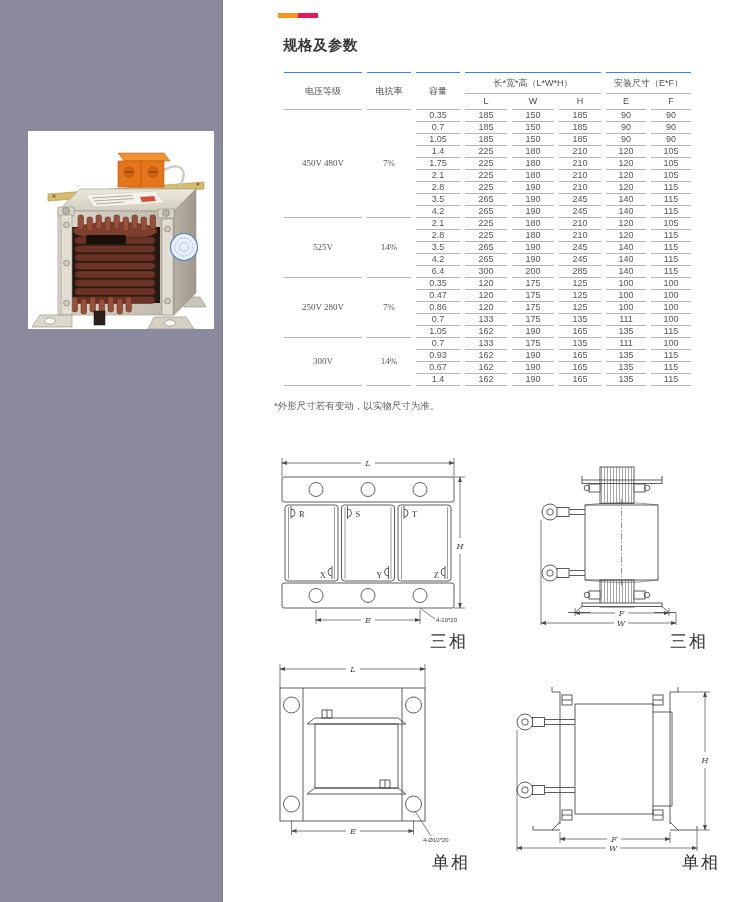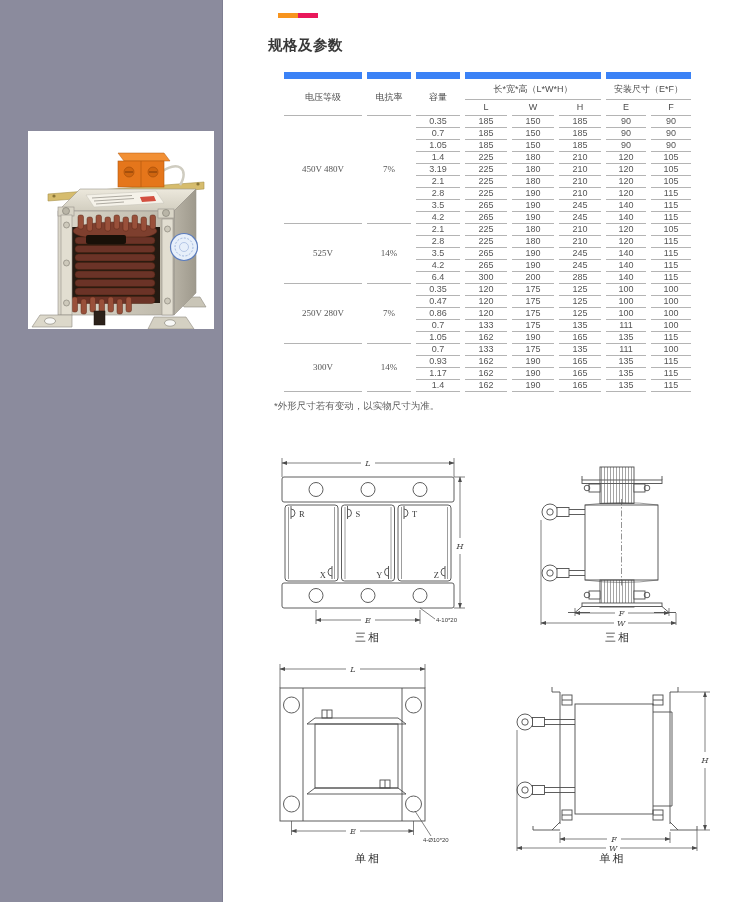--- a/index.html
+++ b/index.html
@@ -9,46 +9,46 @@
 
   
   .photo-panel{left:0;top:0;width:222px;height:902px;border-right:1px solid #7e7e92;}
   .photo-box{left:28px;top:131px;width:186px;height:198px;background:#ffffff;}
 
   
   .dash{left:278px;top:13px;height:5px;display:flex;}
   .dash span{display:block;width:20px;height:5px;}
 
   
-  .title{left:268px;top:36px;font-size:14.5px;font-weight:bold;color:#383838;letter-spacing:.5px;}
+  .title{left:283px;top:36px;font-size:14.5px;font-weight:bold;color:#383838;letter-spacing:.5px;}
 
   
   .tblwrap{left:279px;top:72px;width:440px;}
   table.spec{border-collapse:separate;border-spacing:5px 0;font-size:9px;color:#555;}
   table.spec th{font-weight:normal;color:#4c4c4c;}
   table.spec th,table.spec td{text-align:center;padding:0;border-bottom:1px solid #b4b4b4;
       white-space:nowrap;overflow:hidden;}
-  table.spec thead tr.r1 th{border-top:7px solid #3b82f6;height:20px;line-height:20px;vertical-align:middle;}
+  table.spec thead tr.r1 th{border-top:1px solid #3b82f6;height:20px;line-height:20px;vertical-align:middle;}
   table.spec thead tr.r2 th{height:15px;line-height:15px;}
   table.spec tbody td{height:11px;line-height:11px;}
   table.spec td.grp{vertical-align:middle;font-family:Liberation Serif, serif;}
 
   .note{left:274px;top:400px;font-size:9.5px;color:#5c5c5c;}
 
   
   svg{display:block;}
   .ln{stroke:#4c4c4c;stroke-width:.9;fill:none;}
   .thin{stroke:#4c4c4c;stroke-width:.55;fill:none;}
   .dim{stroke:#4c4c4c;stroke-width:.7;fill:none;}
   .cl{stroke:#4c4c4c;stroke-width:.6;fill:none;stroke-dasharray:6 2 1.5 2;}
   .fw{fill:#ffffff;}
   .lbl{font:italic 8px "DejaVu Serif", serif;fill:#3d3d3d;}
   .term{font:8.5px "Liberation Serif", serif;fill:#3a3a3a;}
   .slot{font:6px "Liberation Sans", sans-serif;fill:#3a3a3a;}
-  .cap{font-size:11px;color:#2f2f2f;text-align:center;letter-spacing:2px;}
+  .cap{font-size:17px;color:#2f2f2f;text-align:right;letter-spacing:2px;}
 </style>
 </head>
 <body>
 
 <div class="abs photo-panel" style="background: rgb(139, 139, 157);">
   <div class="abs photo-box">
     <svg width="186" height="198" viewBox="0 0 186 198">
       <defs>
         <linearGradient id="gBody" x1="0" y1="0" x2="1" y2="0">
           <stop offset="0" stop-color="#dcd8cb"></stop>
@@ -228,21 +228,21 @@
         </tr>
         <tr>
           <td>1.4</td>
           <td>225</td>
           <td>180</td>
           <td>210</td>
           <td>120</td>
           <td>105</td>
         </tr>
         <tr>
-          <td>3.19</td>
+          <td>1.75</td>
           <td>225</td>
           <td>180</td>
           <td>210</td>
           <td>120</td>
           <td>105</td>
         </tr>
         <tr>
           <td>2.1</td>
           <td>225</td>
           <td>180</td>
@@ -370,21 +370,21 @@
         </tr>
         <tr>
           <td>0.93</td>
           <td>162</td>
           <td>190</td>
           <td>165</td>
           <td>135</td>
           <td>115</td>
         </tr>
         <tr>
-          <td>1.17</td>
+          <td>0.67</td>
           <td>162</td>
           <td>190</td>
           <td>165</td>
           <td>135</td>
           <td>115</td>
         </tr>
         <tr>
           <td>1.4</td>
           <td>162</td>
           <td>190</td>

